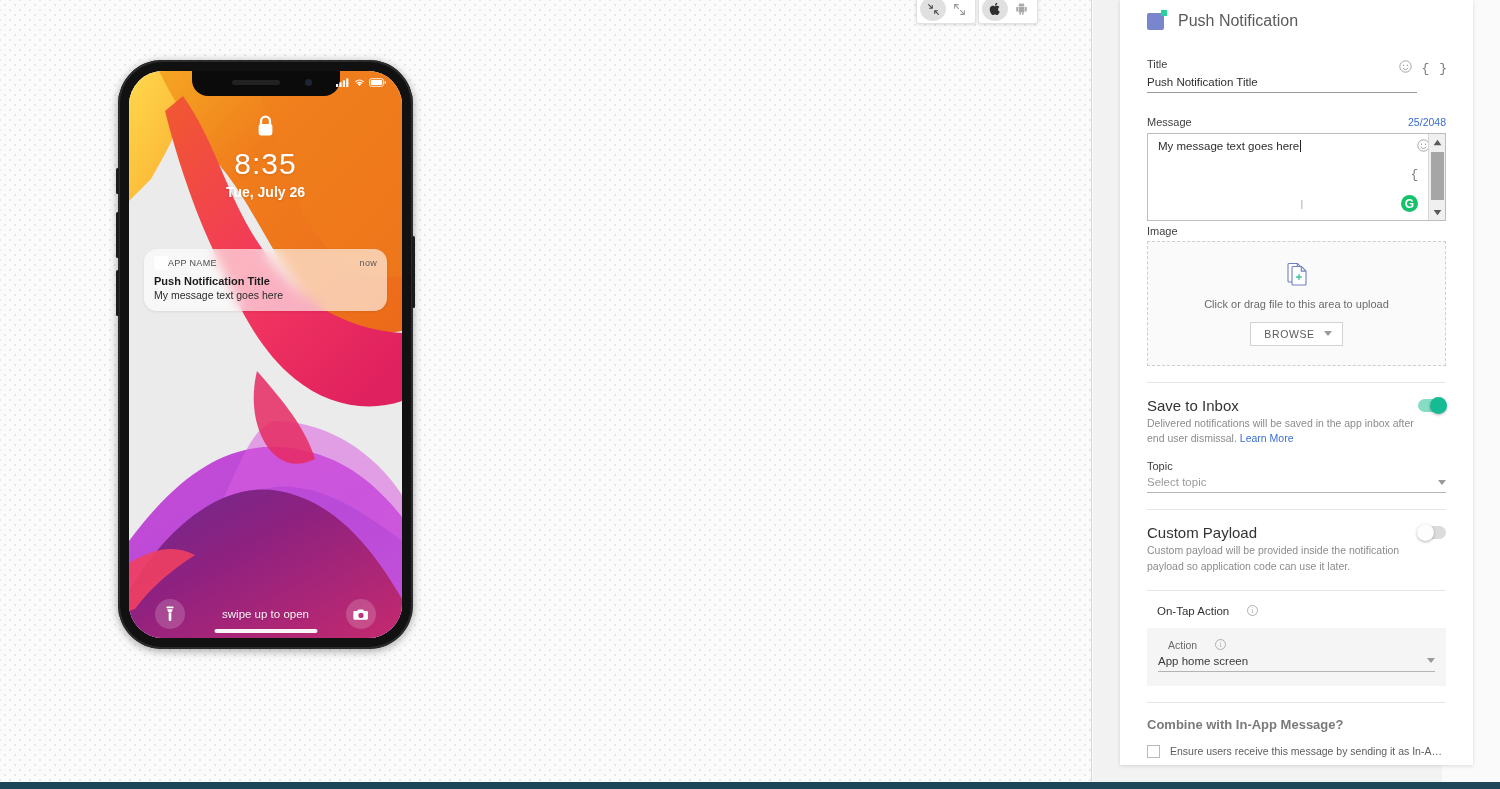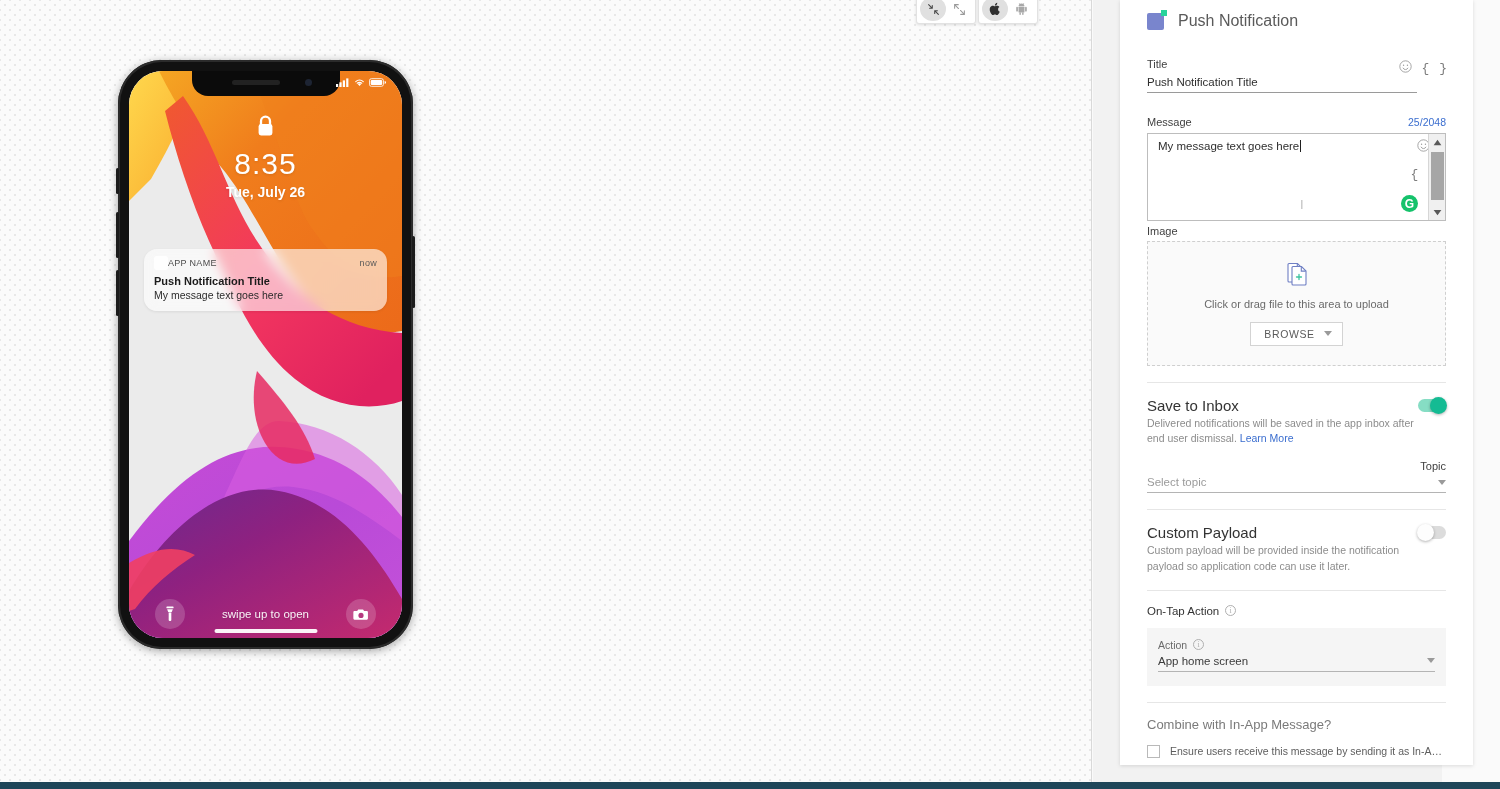--- a/index.html
+++ b/index.html
@@ -306,54 +306,54 @@
     position: absolute; top: -2px;
     width: 17px; height: 17px; border-radius: 50%;
     box-shadow: 0 1px 3px rgba(0,0,0,.3);
   }
   .toggle.on { background: #86ddc4; }
   .toggle.on .knob { right: -1px; background: #14bb93; }
   .toggle.off { background: #dcdcdc; }
   .toggle.off .knob { left: -1px; background: #fdfdfd; }
 
   
-  .select-field { margin-top: 14px; position: relative; text-align: right; }
+  .select-field { margin-top: 14px; position: relative; }
   .select-label { font-size: 11px; color: #3f3f3f; }
   .select-row {
     display: flex; align-items: center; justify-content: space-between;
     border-bottom: 1px solid #b4b4b4;
     padding: 2px 0 4px 0; margin-top: 2px;
     cursor: pointer;
   }
   .select-value { font-size: 11.5px; color: #9b9b9b; }
   .select-value.filled { color: #3a3a3a; }
   .caret-down {
     width: 0; height: 0;
     border-left: 4px solid transparent;
     border-right: 4px solid transparent;
     border-top: 5px solid #9a9a9a;
   }
 
   
-  #ontap-label { display: flex; align-items: center; gap: 6px; font-size: 11.5px; color: #333; }
+  #ontap-label { display: flex; align-items: center; gap: 18px; font-size: 11.5px; color: #333; margin-left: 10px; }
   #action-card {
     margin-top: 11px;
     background: #f5f5f5;
     padding: 11px 11px 14px 11px;
   }
   .info-icon {
     width: 11px; height: 11px; border-radius: 50%;
     border: 1px solid #b0b0b0; color: #b0b0b0;
     font-size: 8px; line-height: 9px; text-align: center;
     font-family: "Liberation Serif", serif;
     display: inline-block; flex: none;
   }
 
   
-  #combine-title { font-size: 13px; color: #7a7a7a; }
+  #combine-title { font-size: 13px; color: #7a7a7a; font-weight: bold; }
   #combine-row { display: flex; align-items: center; gap: 10px; margin-top: 13px; }
   #combine-box {
     width: 13px; height: 13px; border: 1px solid #b9b9b9;
     background: #fff; flex: none; cursor: pointer;
   }
   #combine-text {
     font-size: 10.5px; color: #5d5d5d;
     white-space: nowrap; overflow: hidden; text-overflow: ellipsis;
     max-width: 300px;
   }

